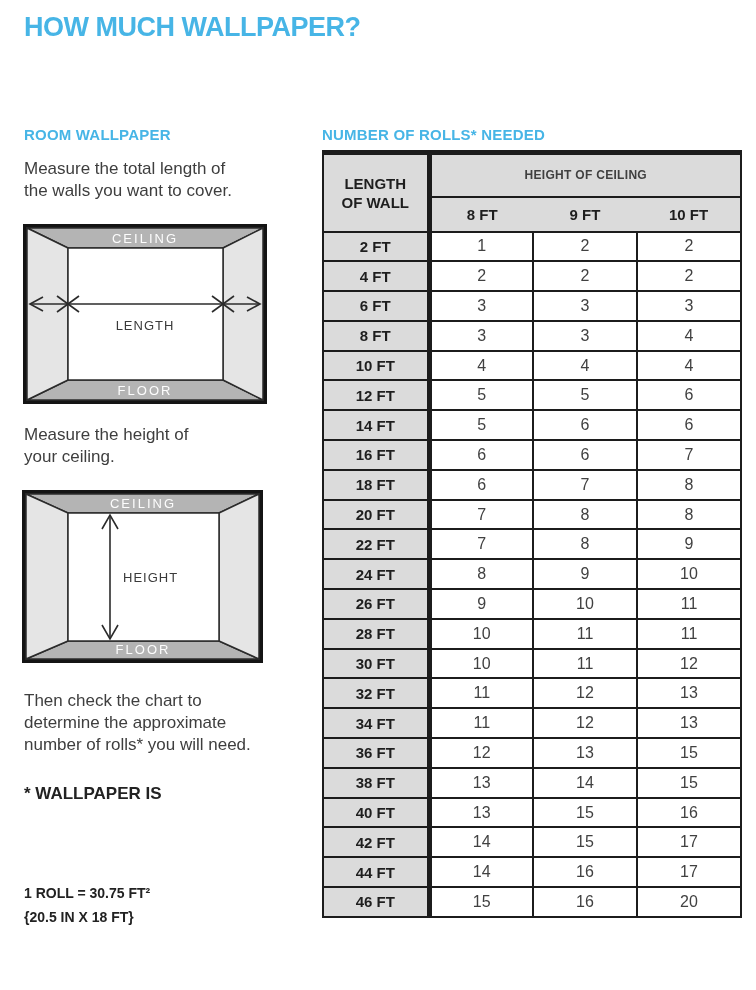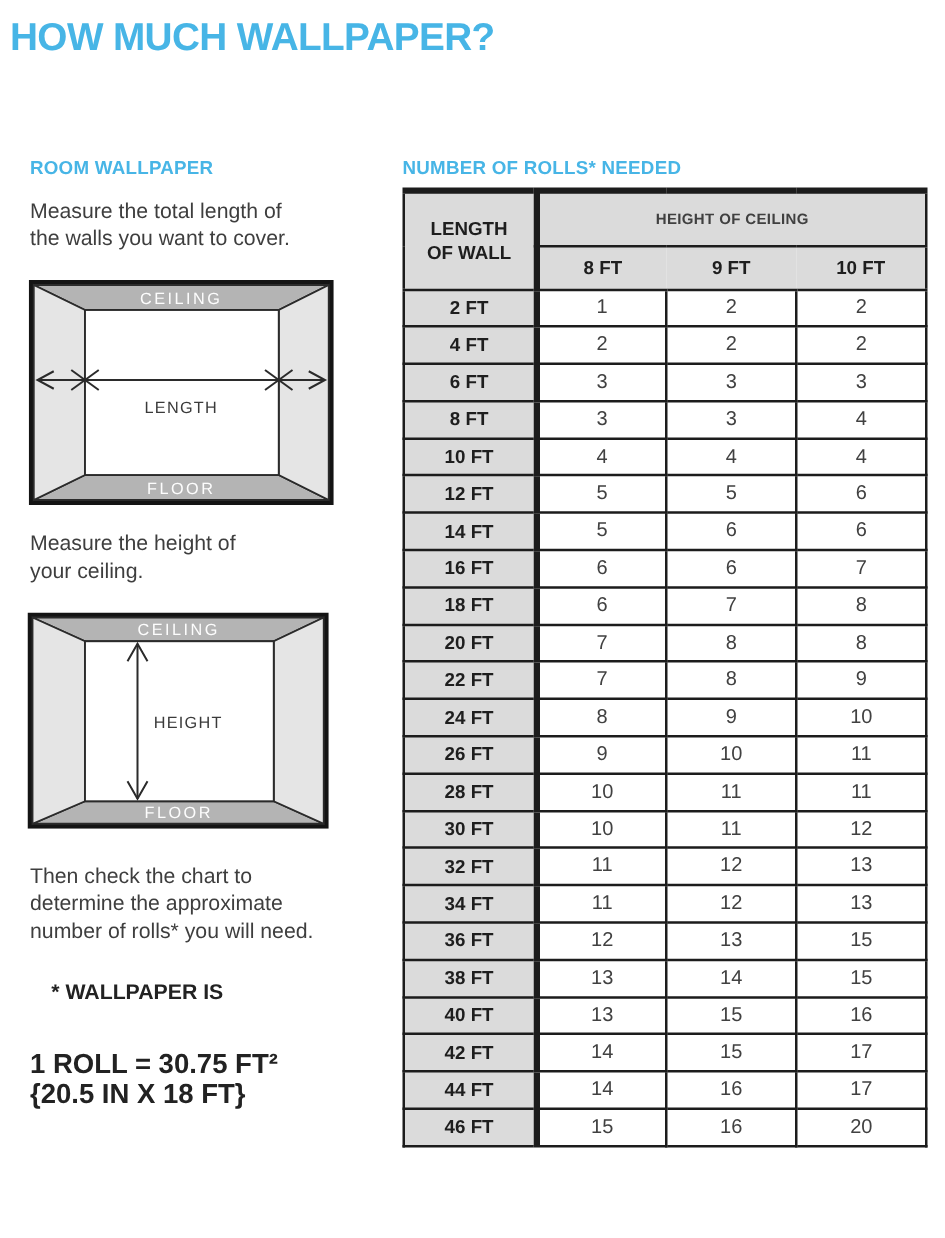--- a/index.html
+++ b/index.html
@@ -4,22 +4,22 @@
 <style>
   * { box-sizing: border-box; }
   html, body { margin: 0; padding: 0; }
   body {
     width: 756px; height: 990px; position: relative;
     background: #ffffff;
     font-family: "Liberation Sans", sans-serif;
   }
 
   .page-title {
-    position: absolute; left: 8px; top: 12px;
-    font-size: 31px; font-weight: bold; letter-spacing: -0.5px;
+    position: absolute; left: 24px; top: 12px;
+    font-size: 27px; font-weight: bold; letter-spacing: -0.5px;
     color: #47b5e6;
   }
 
   .section-heading {
     position: absolute;
     font-size: 15px; font-weight: bold; letter-spacing: 0.2px;
     color: #47b5e6;
   }
   .heading-left { left: 24px; top: 126px; }
   .heading-table { left: 322px; top: 126px; width: 418px; text-align: left; }
@@ -31,28 +31,28 @@
   }
   .para1 { top: 158px; width: 250px; }
   .para2 { top: 424px; width: 250px; }
   .para3 { top: 690px; width: 260px; }
 
   .diagram { position: absolute; }
   .diagram1 { left: 23px; top: 224px; }
   .diagram2 { left: 22px; top: 490px; }
 
   .footnote {
-    position: absolute; left: 41px; top: 783px;
+    position: absolute; left: 24px; top: 783px;
     font-size: 17px; line-height: 22px; font-weight: bold; color: #222;
   }
   .footnote .note-l2 { padding-left: 11px; }
 
   .roll-info {
-    position: absolute; left: 24px; top: 839px;
-    font-size: 22px; line-height: 24px; font-weight: bold; color: #222;
+    position: absolute; left: 24px; top: 881px;
+    font-size: 14px; line-height: 24px; font-weight: bold; color: #222;
   }
 
   .rolls-table-wrap { position: absolute; left: 322px; top: 150px; }
 
   table.rolls {
     border-collapse: collapse; table-layout: fixed;
     width: 418px;
     border: 2px solid #1c1c1c;
     border-top: 5px solid #1c1c1c;
   }

